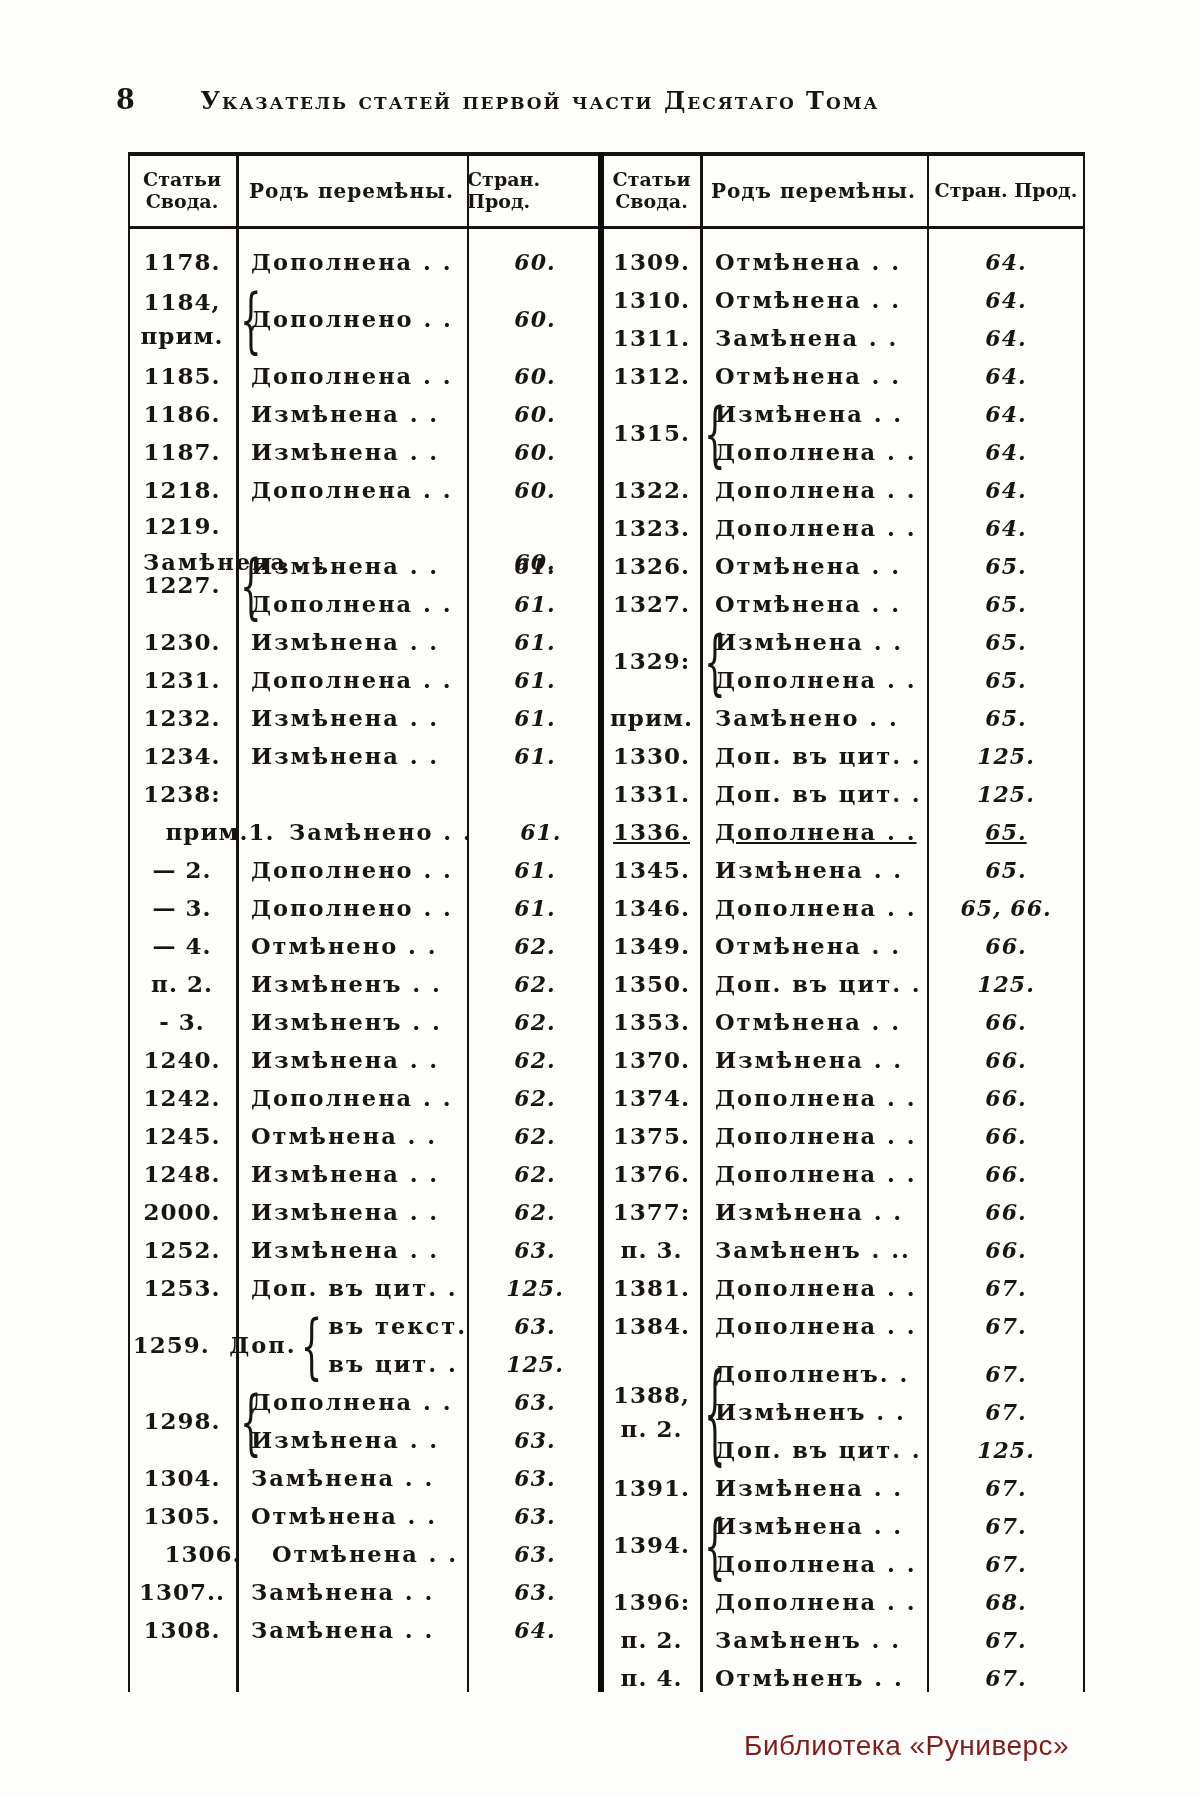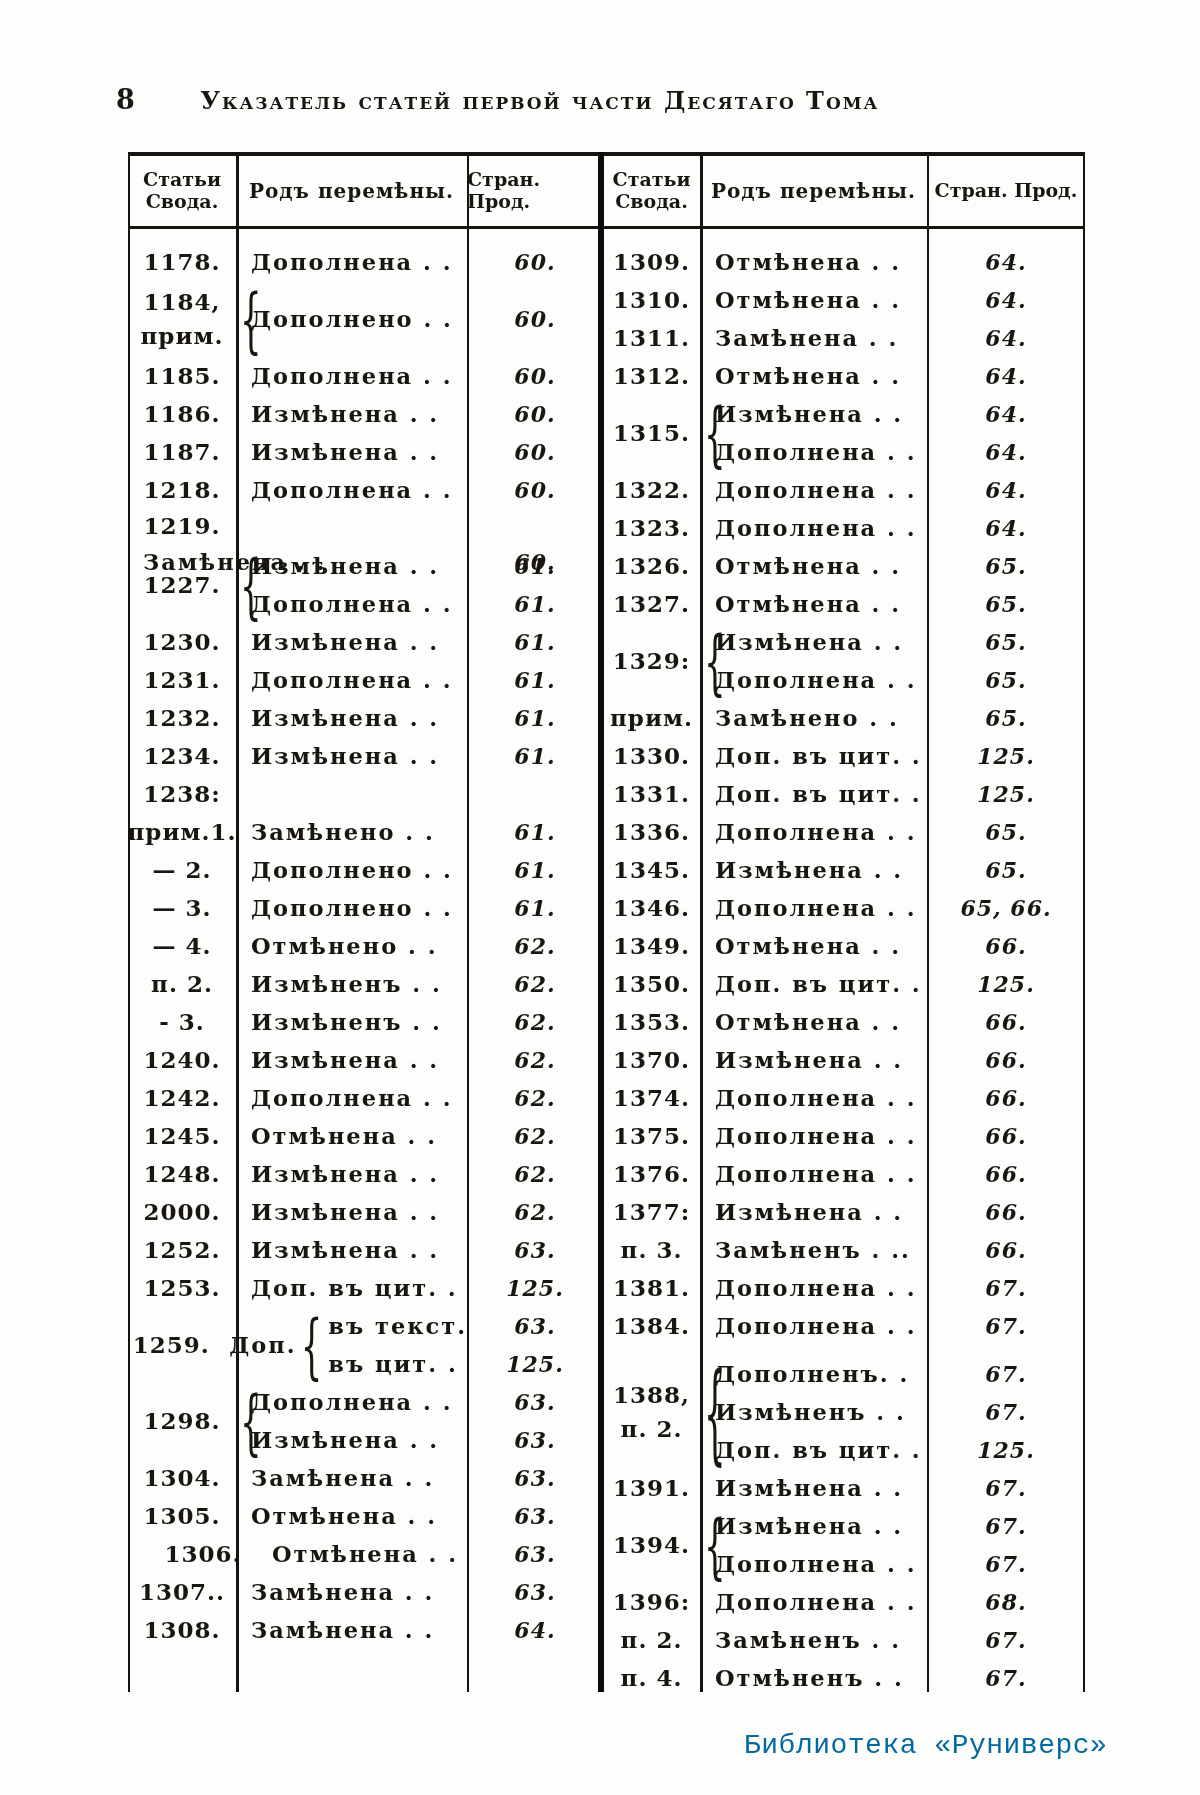--- a/index.html
+++ b/index.html
@@ -61,22 +61,22 @@
   .pg{text-align:center;font-style:italic;font-weight:700;font-size:22px;letter-spacing:1px;}
   .half[data-half="left"] .pg{width:136px;}
   .half[data-half="right"] .pg{width:158px;}
   .brace{font-family:"DejaVu Serif",serif;font-weight:400;font-size:34px;line-height:34px;}
   .brace-abs{position:absolute;left:4px;top:50%;}
   .haspfx .prefix{display:flex;align-items:center;padding-left:15px;
        font-weight:700;font-size:22.5px;letter-spacing:2px;}
   .haspfx .brace{display:flex;align-items:center;margin:0 2px 0 4px;transform:scaleY(2.1);}
   .haspfx .lbl{padding-left:4px;}
   
-  .wm{position:absolute;left:744px;top:1730px;font-size:28px;color:#0369a1;
-      letter-spacing:.5px;font-family:Liberation Mono, monospace;}
+  .wm{position:absolute;left:744px;top:1730px;font-size:28px;color:#7f1d1d;
+      letter-spacing:.5px;font-family:Liberation Sans, sans-serif;}
 </style>
 </head>
 <body>
 
 <div class="folio">8</div>
 <div class="ptitle">Указатель статей первой части Десятаго Тома</div>
 
 <div class="sheet-table">
 
   <div class="rule rh top"></div>
@@ -275,21 +275,21 @@
           </div>
           <div class="act">
             <div class="lines">
               <div class="line">
                 <span class="lbl"></span>
                 <span class="pg"></span>
               </div>
             </div>
           </div>
         </div>
-        <div class="entry" style="height: 38px;">
+        <div class="entry" style="height: 38px; padding-left: 38px;">
           <div class="art">
             <div class="artline">прим.1.</div>
           </div>
           <div class="act">
             <div class="lines">
               <div class="line">
                 <span class="lbl">Замѣнено . .</span>
                 <span class="pg">61.</span>
               </div>
             </div>
@@ -727,21 +727,21 @@
           </div>
           <div class="act">
             <div class="lines">
               <div class="line">
                 <span class="lbl">Доп. въ цит. .</span>
                 <span class="pg">125.</span>
               </div>
             </div>
           </div>
         </div>
-        <div class="entry" style="height: 38px;">
+        <div class="entry" style="height: 38px; text-decoration: underline;">
           <div class="art">
             <div class="artline">1336.</div>
           </div>
           <div class="act">
             <div class="lines">
               <div class="line">
                 <span class="lbl">Дополнена . .</span>
                 <span class="pg">65.</span>
               </div>
             </div>

